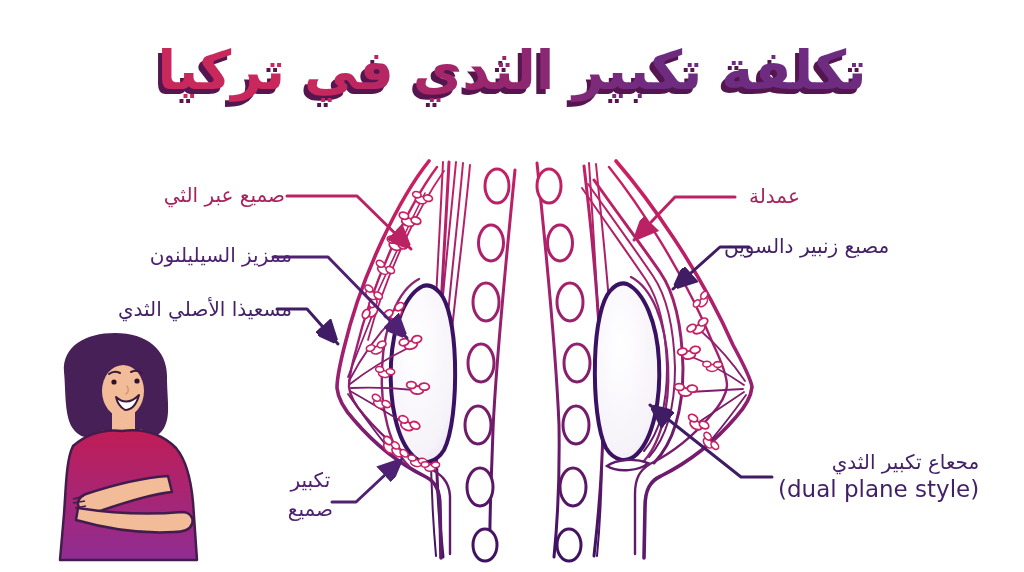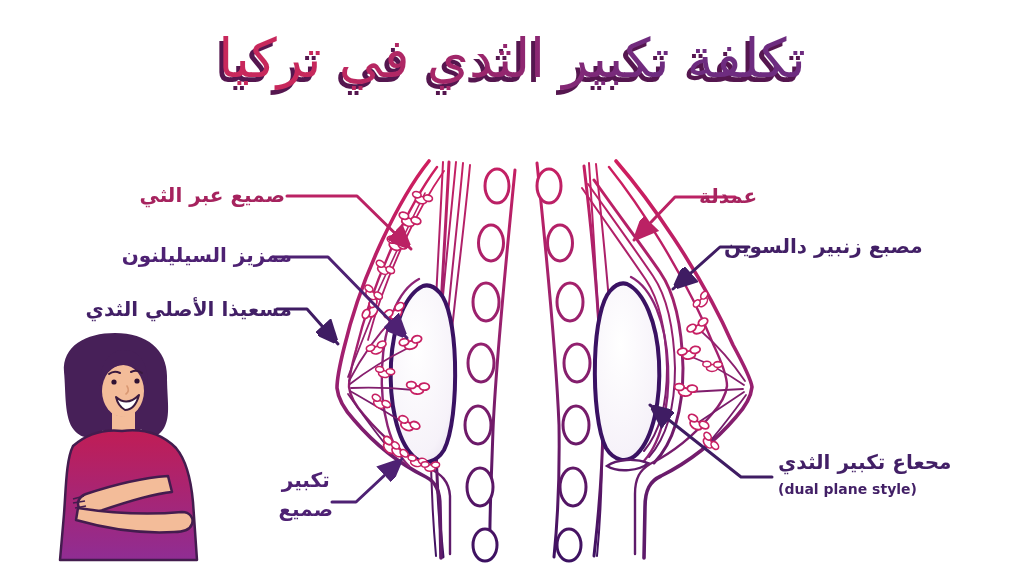--- a/index.html
+++ b/index.html
@@ -1,28 +1,28 @@
 <!DOCTYPE html>
 <html lang="ar"><head>
 <meta charset="utf-8">
 <style>
   html,body{margin:0;padding:0;background:#fff;}
   .stage{position:relative;width:1024px;height:572px;background:#ffffff;overflow:hidden;
          font-family:"DejaVu Sans",sans-serif;}
-  .title{position:absolute;top:20px;left:0;right:0;margin:0;text-align:center;
-         direction:rtl;font-size:54px;font-weight:normal;line-height:1.45;
+  .title{position:absolute;top:20px;left:0;right:0;margin:12px;text-align:center;
+         direction:rtl;font-size:54px;font-weight:bold;line-height:1.45;
          background:linear-gradient(90deg,#c8285c 0%,#c8285c 30%,#97266d 48%,#6e2c80 64%,#6e2c80 100%);
          -webkit-background-clip:text;background-clip:text;color:transparent;
          filter:drop-shadow(-4px 5px 0 #55164f);}
   svg{position:absolute;left:0;top:0;}
-  .lbl{position:absolute;font-weight:bold;font-size:20px;white-space:nowrap;direction:rtl;}
+  .lbl{position:absolute;font-weight:normal;font-size:20px;white-space:nowrap;direction:rtl;}
   .pink{color:#a6235e;}
   .purple{color:#4e2173;}
   .dark{color:#421f66;}
-  .lbl .en{direction:ltr;font-size:14px;}
+  .lbl .en{direction:ltr;font-size:23px;}
 </style>
 </head>
 <body>
 
 <div class="stage">
 
   <h1 class="title" dir="rtl">تكلفة تكبير الثدي في تركيا</h1>
 
   <svg width="1024" height="572" viewBox="0 0 1024 572">
     <defs>
@@ -216,21 +216,21 @@
 
   <div class="lbl pink" style="right:739px;top:183px;">صميع عبر الثي</div>
   <div class="lbl purple" style="right:732px;top:243px;margin-left:41px;">ممزيز السيليلنون</div>
   <div class="lbl dark" style="right:732px;top:297px;text-align:right;">مسعيذا الأصلي الثدي</div>
 
   <div class="lbl purple" style="right:691px;top:466px;text-align:center;line-height:29px;">
     <div>تكبير</div>
     <div>صميع</div>
   </div>
 
-  <div class="lbl pink" style="left:699px;top:184px;">عمدلة</div>
+  <div class="lbl pink" style="left:749px;top:184px;">عمدلة</div>
   <div class="lbl dark" style="left:724px;top:234px;">مصبع زنبير دالسوين</div>
 
   <div class="lbl dark" style="left:778px;top:449px;line-height:27px;">
     <div>محعاع تكبير الثدي</div>
     <div class="en">(dual plane style)</div>
   </div>
 
 </div>
 
 </body></html>

